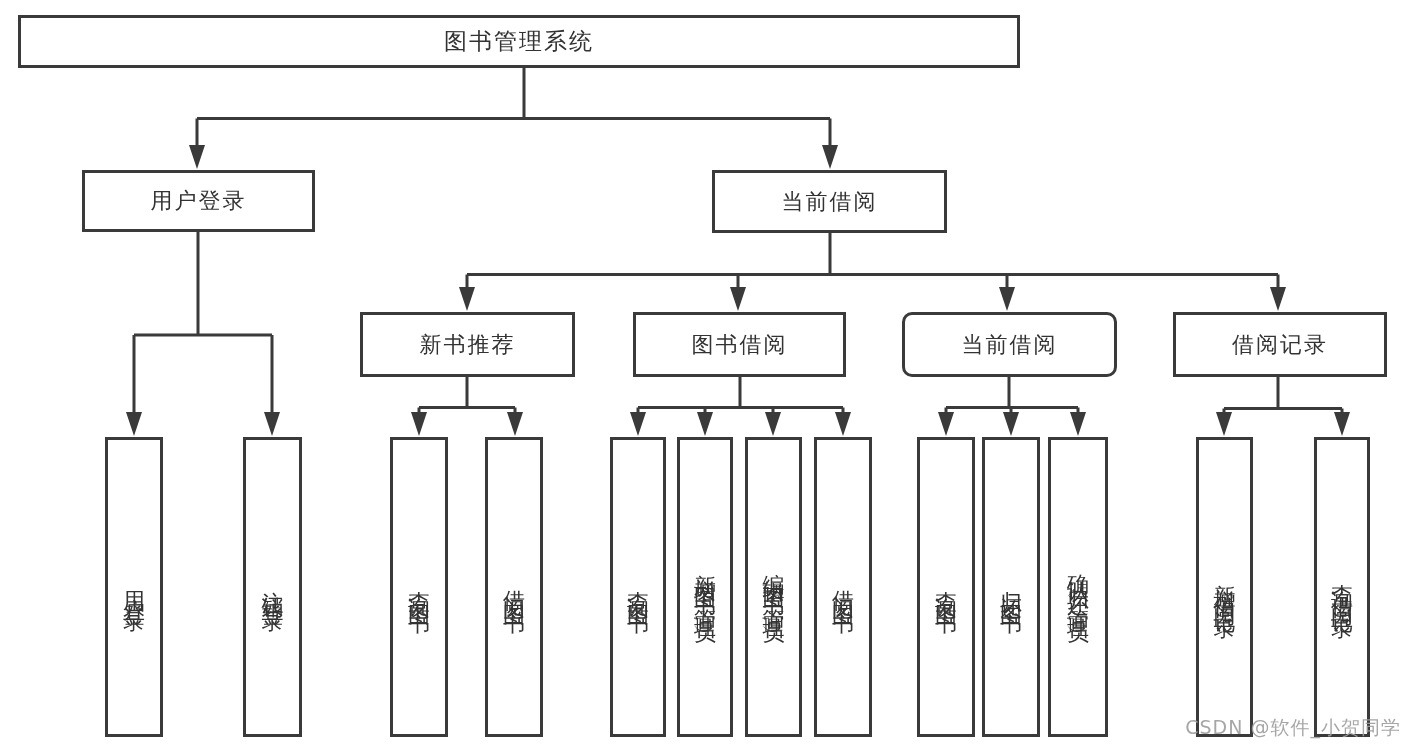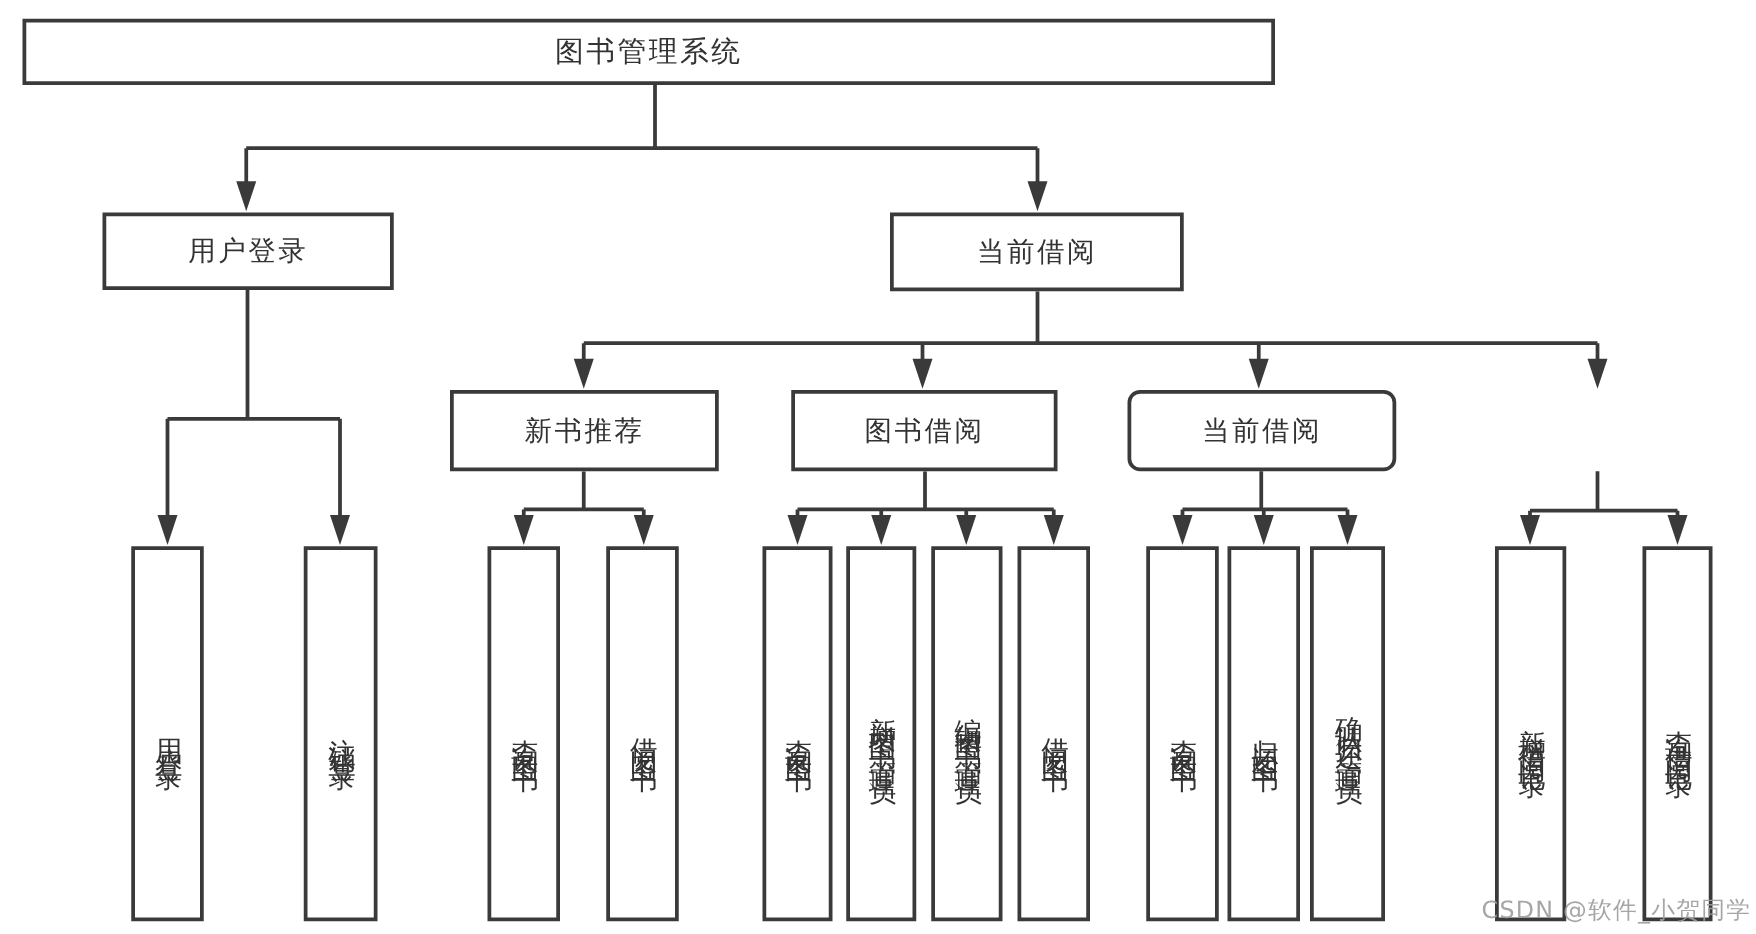--- a/index.html
+++ b/index.html
@@ -75,20 +75,23 @@
 
   <div class="node" style="left:633px;top:312px;width:213px;height:65px;">
     <span class="hlabel">图书借阅</span>
   </div>
   <div class="node" style="left:360px;top:312px;width:215px;height:65px;">
     <span class="hlabel">新书推荐</span>
   </div>
   <div class="node" style="left:902px;top:312px;width:215px;height:65px;border-radius:10px;">
     <span class="hlabel">当前借阅</span>
   </div>
+  <div class="node" style="left:1173px;top:312px;width:214px;height:65px;">
+    <span class="hlabel">借阅记录</span>
+  </div>
 
   <div class="node leaf" style="left:105px;top:437px;width:58px;height:300px;">
     <span class="vlabel">用户登录</span>
   </div>
   <div class="node leaf" style="left:243px;top:437px;width:59px;height:300px;">
     <span class="vlabel">注销登录</span>
   </div>
 
   <div class="node leaf" style="left:390px;top:437px;width:58px;height:300px;">
     <span class="vlabel">查询图书</span>

